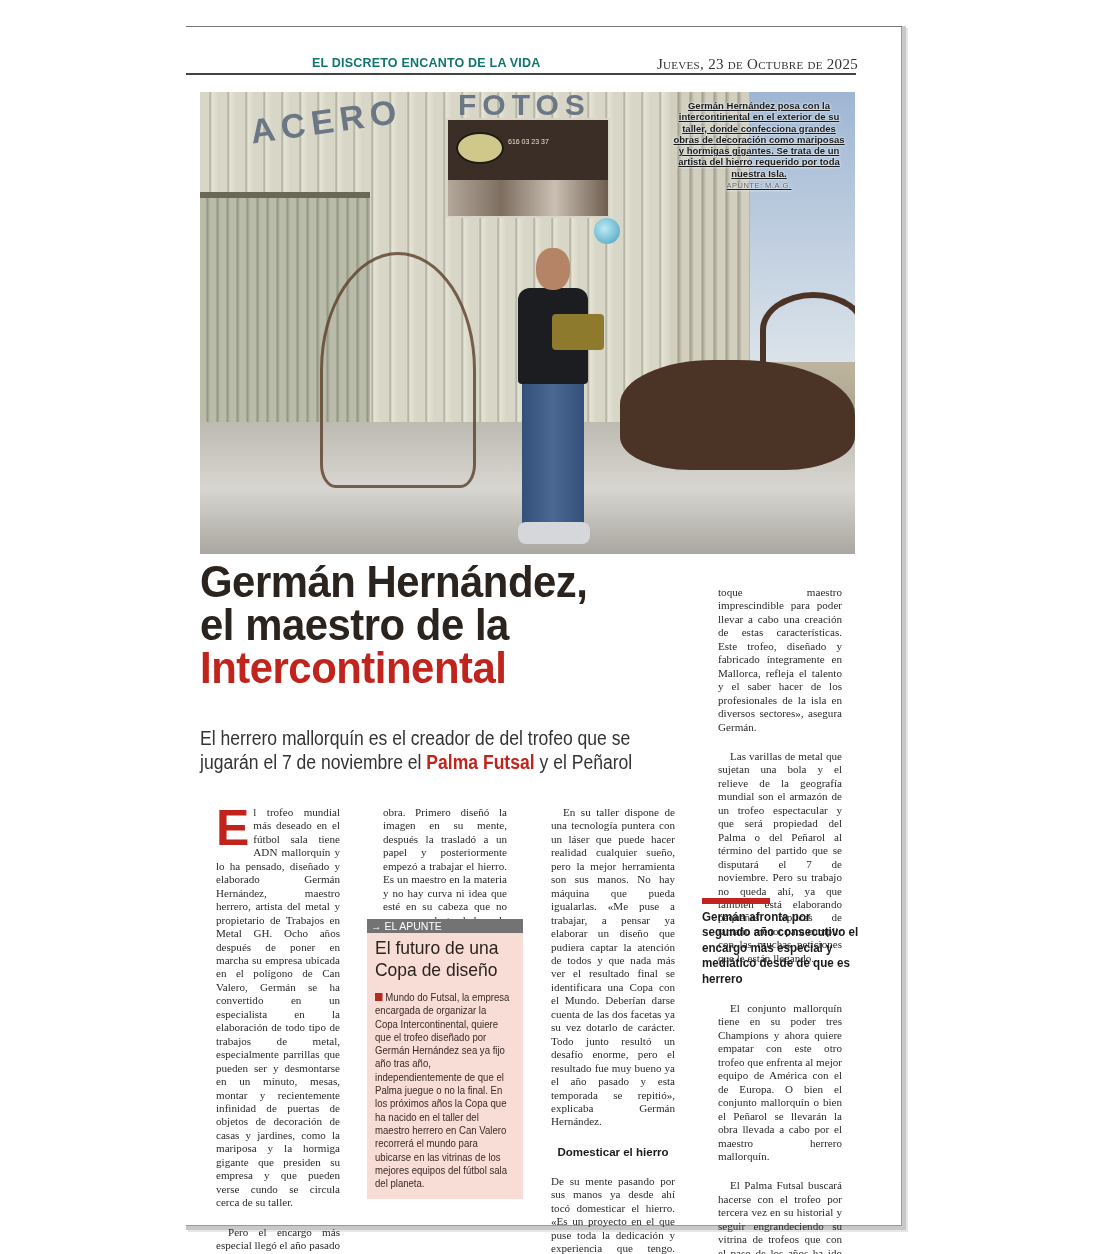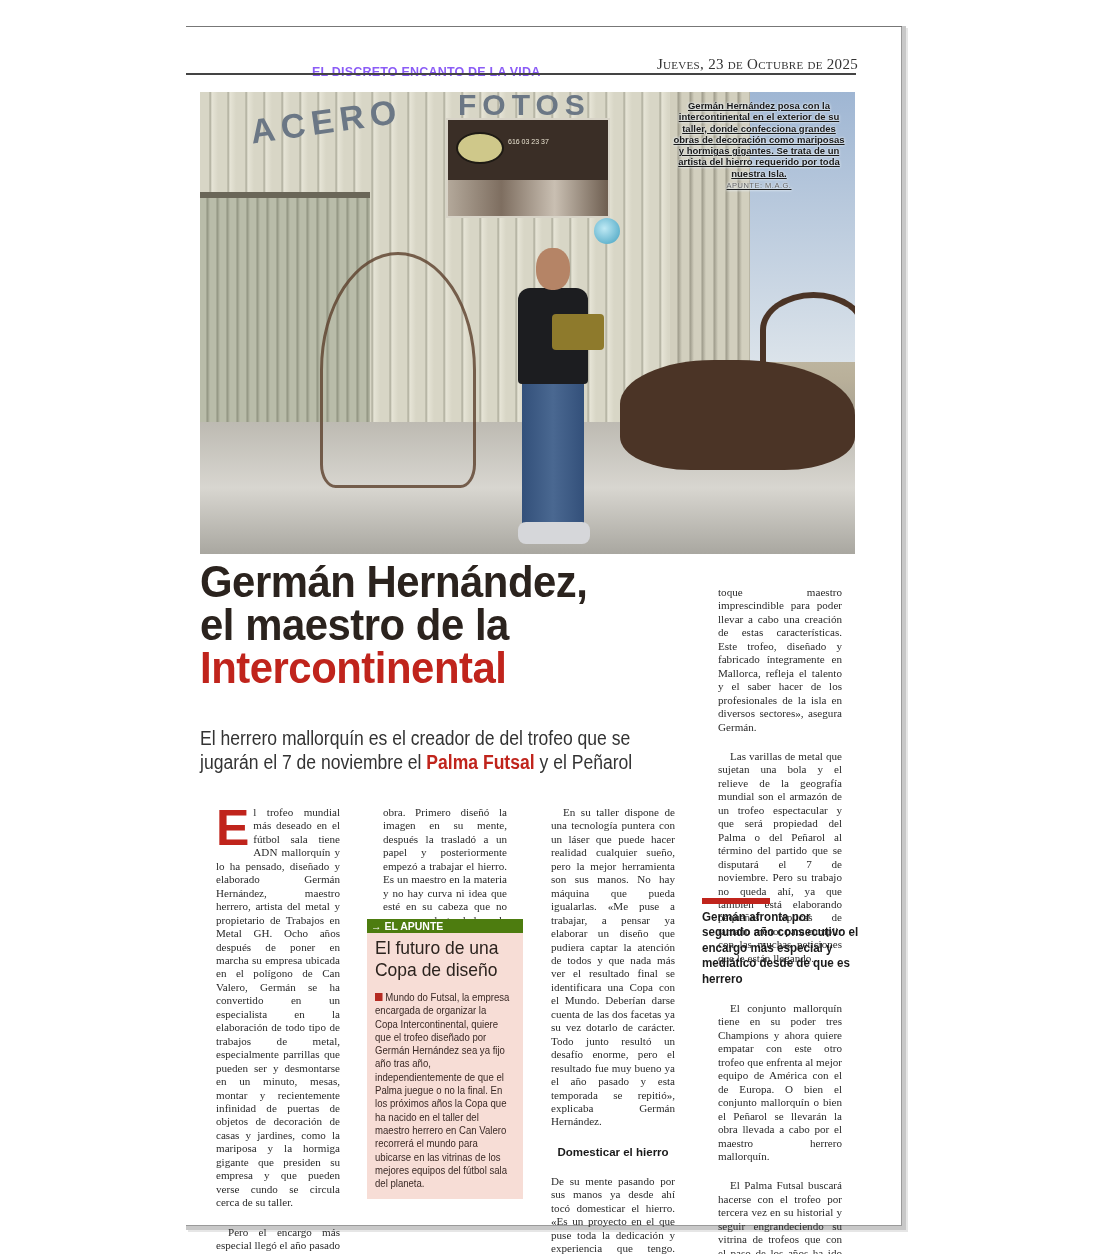--- a/index.html
+++ b/index.html
@@ -2,21 +2,21 @@
 <html><head>
 <meta charset="utf-8">
 <style>
   html, body { margin:0; padding:0; background:#ffffff; }
   body { width:1100px; height:1254px; position:relative; overflow:hidden; font-family:"Liberation Serif", serif; }
   .page { position:absolute; left:186px; top:26px; width:716px; height:1200px; background:#fff;
           border-right:4px solid #c8c8c8; border-bottom:4px solid #c8c8c8; box-shadow:2px 2px 0 #e6e6e6; }
   .page-inner { position:absolute; left:0; top:0; right:0; bottom:0; border-right:1px solid #9a9a9a; border-bottom:1px solid #9a9a9a; }
   .topline { position:absolute; left:0; top:0; width:716px; height:1px; background:#777; }
   .header { position:absolute; left:0; top:30px; width:672px; height:18px; font-family:"Liberation Sans", sans-serif; }
-  .section-name { position:absolute; left:126px; top:0; font-size:12.5px; font-weight:bold; color:#8b5cf6; letter-spacing:0.2px;margin-top:9px; }
+  .section-name { position:absolute; left:126px; top:0; font-size:12.5px; font-weight:bold; color:#0f766e; letter-spacing:0.2px; }
   .date { position:absolute; right:0; top:0; font-size:15px; color:#333; font-family:"Liberation Serif", serif; font-variant:small-caps; letter-spacing:0.3px; }
   .header-rule { position:absolute; left:0; top:47px; width:670px; height:2px; background:#444; }
   .photo { position:absolute; left:14px; top:66px; width:655px; height:462px; overflow:hidden;
            background:linear-gradient(180deg,#a9b9cc 0%,#c7d1da 20%,#c9c3ae 45%,#b9b09a 62%,#9a958c 78%,#c9c8c2 100%); }
   .photo .sky { position:absolute; right:0; top:0; width:220px; height:270px; background:linear-gradient(180deg,#9fb6d3,#dbe3ea); }
   .photo .wall { position:absolute; left:0; top:0; width:470px; height:330px;
     background:repeating-linear-gradient(90deg,#d8d6c6 0px,#d8d6c6 9px,#a8a796 10px,#e6e4d6 12px,#d8d6c6 18px); transform:skewX(0deg); }
   .photo .wall2 { position:absolute; left:470px; top:0; width:80px; height:300px;
     background:repeating-linear-gradient(90deg,#d2cfbe 0px,#d2cfbe 7px,#9e9b8b 8px,#d2cfbe 12px); }
   .photo .door { position:absolute; left:0; top:100px; width:170px; height:230px;
@@ -49,21 +49,21 @@
   .subhead b { color:#c0241c; }
   .col { position:absolute; font-size:11.1px; line-height:13.45px; color:#2a2a2a; text-align:justify; hyphens:manual; }
   .col p { margin:16px; }
   .col p.indent { text-indent:12px; }
   .col1 { left:14px; top:764px; width:156px; }
   .col2 { left:181px; top:764px; width:156px; }
   .col3 { left:349px; top:764px; width:156px; }
   .col4 { left:516px; top:544px; width:156px; }
   .dropcap { float:left; font-family:"Liberation Sans", sans-serif; font-weight:bold; color:#c0241c; font-size:50px; line-height:40px; margin:2px 4px 0 0; height:40px; }
   .apunte { position:absolute; left:181px; top:893px; width:156px; height:280px; background:#f7ddd6; }
-  .apunte .tag { position:absolute; left:0; top:0; width:156px; height:14px; background:#4d7c0f; color:#fff; font-family:"Liberation Sans", sans-serif; font-weight:bold; font-size:10.5px; line-height:14px; padding-left:4px; box-sizing:border-box; }
+  .apunte .tag { position:absolute; left:0; top:0; width:156px; height:14px; background:#737373; color:#fff; font-family:"Liberation Sans", sans-serif; font-weight:normal; font-size:10.5px; line-height:14px; padding-left:4px; box-sizing:border-box; }
   .apunte .title { position:absolute; left:8px; top:18px; width:145px; font-family:"Liberation Sans", sans-serif; font-size:19px; line-height:22px; color:#2b231e; transform:scaleX(0.92); transform-origin:left top; }
   .apunte .body { position:absolute; left:8px; top:72px; width:145px; font-family:"Liberation Sans", sans-serif; font-size:10.2px; line-height:13.3px; color:#3a2a26; transform:scaleX(0.94); transform-origin:left top; }
   .apunte .sq { display:inline-block; width:8px; height:8px; background:#b52a22; margin-right:3px; vertical-align:0; }
   .subtitle-h { font-family:"Liberation Sans", sans-serif; font-weight:bold; font-size:11.5px; line-height:14px; color:#1a1a1a; margin:6px 0 2px 0 !important; text-align:center; }
   .pull { position:absolute; left:516px; top:872px; width:160px; }
   .pull .bar { width:68px; height:6px; background:#c0241c; margin-bottom:6px; }
   .pull .text { font-family:"Liberation Sans", sans-serif; font-weight:bold; font-size:12.5px; line-height:15.4px; color:#1a1a1a; transform:scaleX(0.93); transform-origin:left top; width:172px; }
   .col4b { left:516px; top:960px; width:156px; }
   .byline { text-align:right; font-family:"Liberation Sans", sans-serif; font-weight:bold; font-size:16px; margin-top:4px !important; color:#1a1a1a;font-style:italic; }
 </style>

